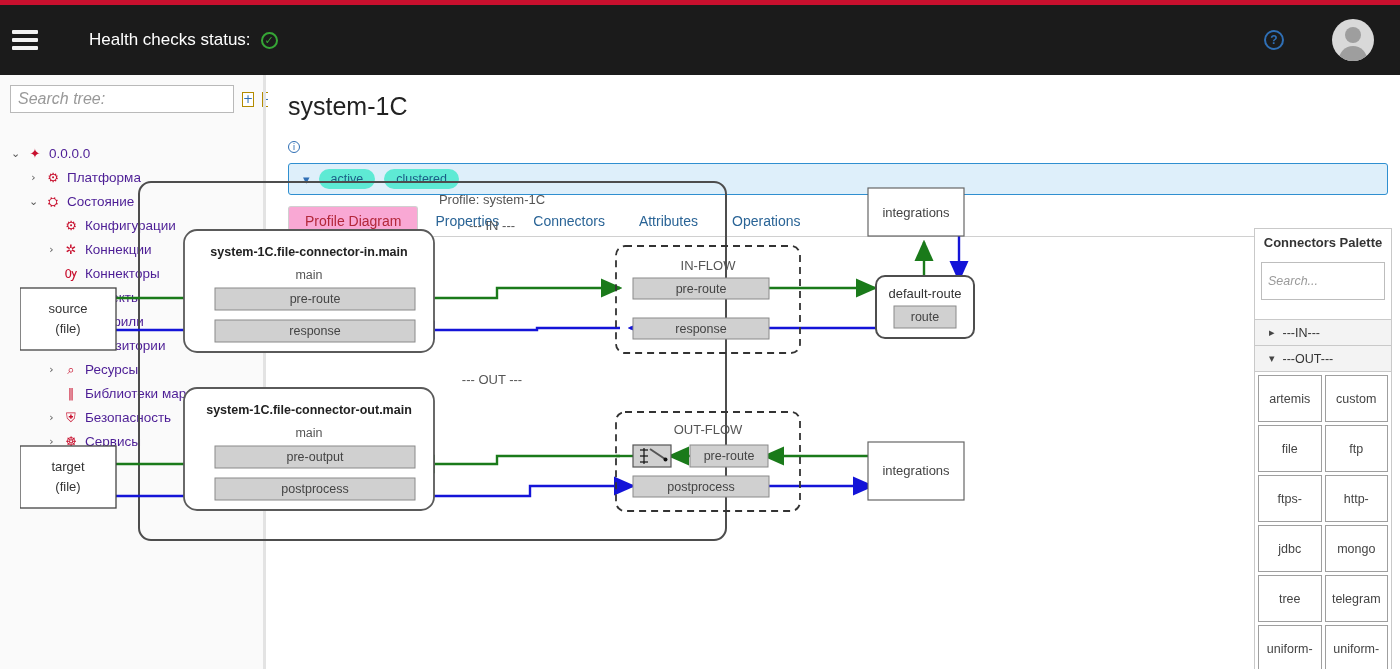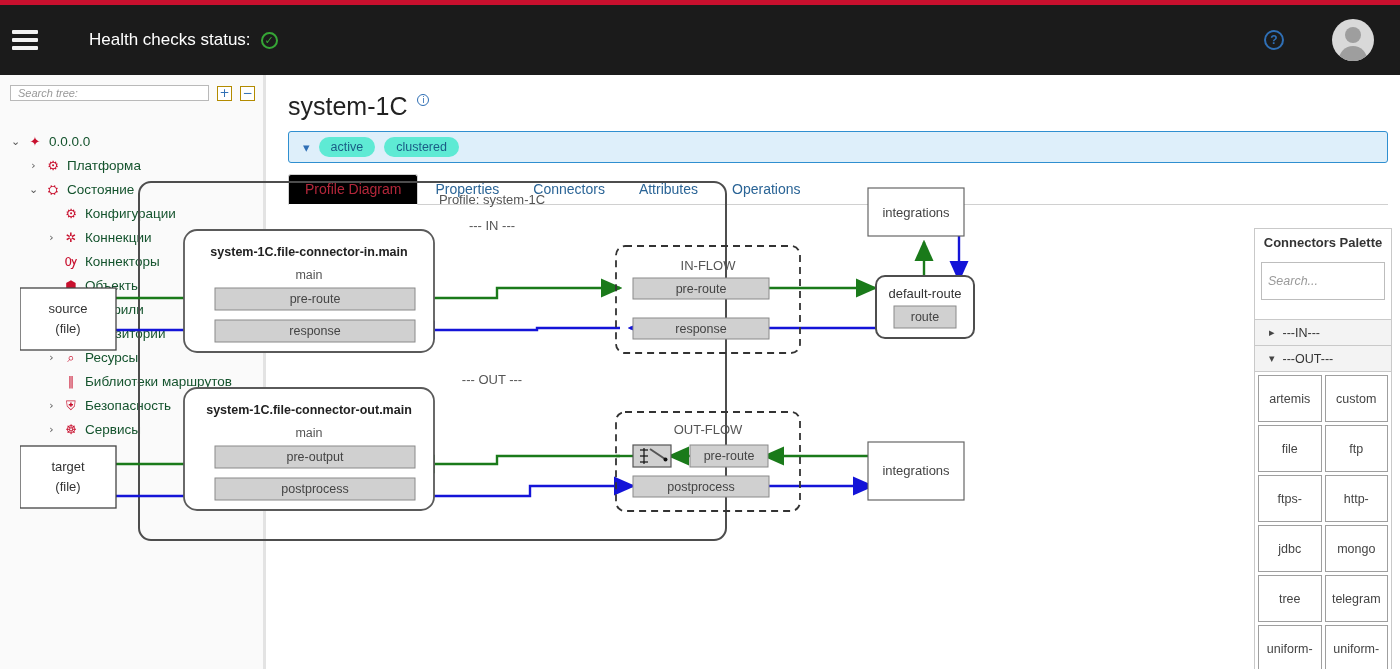--- a/index.html
+++ b/index.html
@@ -102,23 +102,23 @@
   .sidebar {
     position: absolute; top: 75px; left: 0;
     width: 264px; height: 594px;
     background: #fafafa;
     border-right: 1px solid #dcdcdc;
   }
   .tree-search-row {
     display: flex; align-items: center; padding: 10px 8px 6px 10px; gap: 8px;
   }
   .tree-search {
-    flex: 1; height: 16px;
+    flex: 1; height: 28px;
     border: 1px solid #b9b9b9; background: #fff;
-    padding: 0 7px; font-size: 11px; font-style: italic; color: #555;
+    padding: 0 7px; font-size: 16px; font-style: italic; color: #555;
     font-family: "Liberation Sans", sans-serif;
   }
   .tree-search::placeholder { color: #999; font-style: italic; }
   .tree-btn {
     width: 15px; height: 15px; border: 1px solid #b38b00;
     color: #2f6fb5; font-size: 12px; line-height: 13px; text-align: center;
     background: #fff; cursor: pointer; font-family: "DejaVu Sans", sans-serif;
   }
 
   .tree { margin-top: 22px; font-size: 13.5px; }
@@ -131,40 +131,40 @@
     font-family: "DejaVu Sans", sans-serif; flex: none;
   }
   .caret.down { }
   .caret.none { visibility: hidden; }
   .tico {
     width: 16px; height: 16px; flex: none;
     display: inline-flex; align-items: center; justify-content: center;
     color: #c8102e; font-size: 13px; line-height: 1;
     font-family: "DejaVu Sans", sans-serif;
   }
-  .tlabel { color: #14532d; white-space: nowrap; }
+  .tlabel { color: #4c1d95; white-space: nowrap; }
 
   .splitter {
     position: absolute; left: 263px; top: 75px;
     width: 3px; height: 594px; background: #e3e3e3;
   }
   .splitter-grip {
     position: absolute; left: 260px; top: 393px;
     width: 9px; height: 42px;
     background: #fafafa; border: 1px solid #cfcfcf; border-radius: 2px;
   }
 
   
   .main {
     position: absolute; top: 75px; left: 268px;
     width: 1132px; height: 594px; background: #fff;
   }
   .page-title {
     font-size: 25px; color: #222; font-weight: 400;
-    padding: 17px 0 0 20px; display: flex; align-items: flex-start; gap: 10px;
+    padding: 17px 0 0 20px; display: flex; align-items: flex-start; gap: 18px; flex-direction: column;
   }
   .info-icon {
     width: 12px; height: 12px; border-radius: 50%;
     border: 1.3px solid #2f6fb5; color: #2f6fb5;
     font-size: 9px; line-height: 10px; text-align: center;
     margin-top: 2px; cursor: pointer; font-family: "DejaVu Sans", sans-serif;
   }
 
   .status-bar {
     margin: 10px 12px 0 20px;
@@ -187,21 +187,21 @@
     display: flex; align-items: flex-end;
     border-bottom: 1px solid #d0d0d0;
     height: 30px;
   }
   .tab {
     padding: 6px 16px 7px 16px;
     font-size: 14px; color: #2a6496; cursor: pointer;
     border: 1px solid transparent; position: relative; top: 1px;
   }
   .tab.active {
-    color: #b3273a; background: #000000;
+    color: #b3273a; background: #f9a8d4;
     border: 1px solid #d0d0d0; border-bottom-color: #fff;
     border-radius: 3px 3px 0 0;
   }
 
   
   .canvas {
     position: absolute; left: 20px; top: 180px;
     width: 1092px; height: 414px;
     overflow: hidden;
   }

